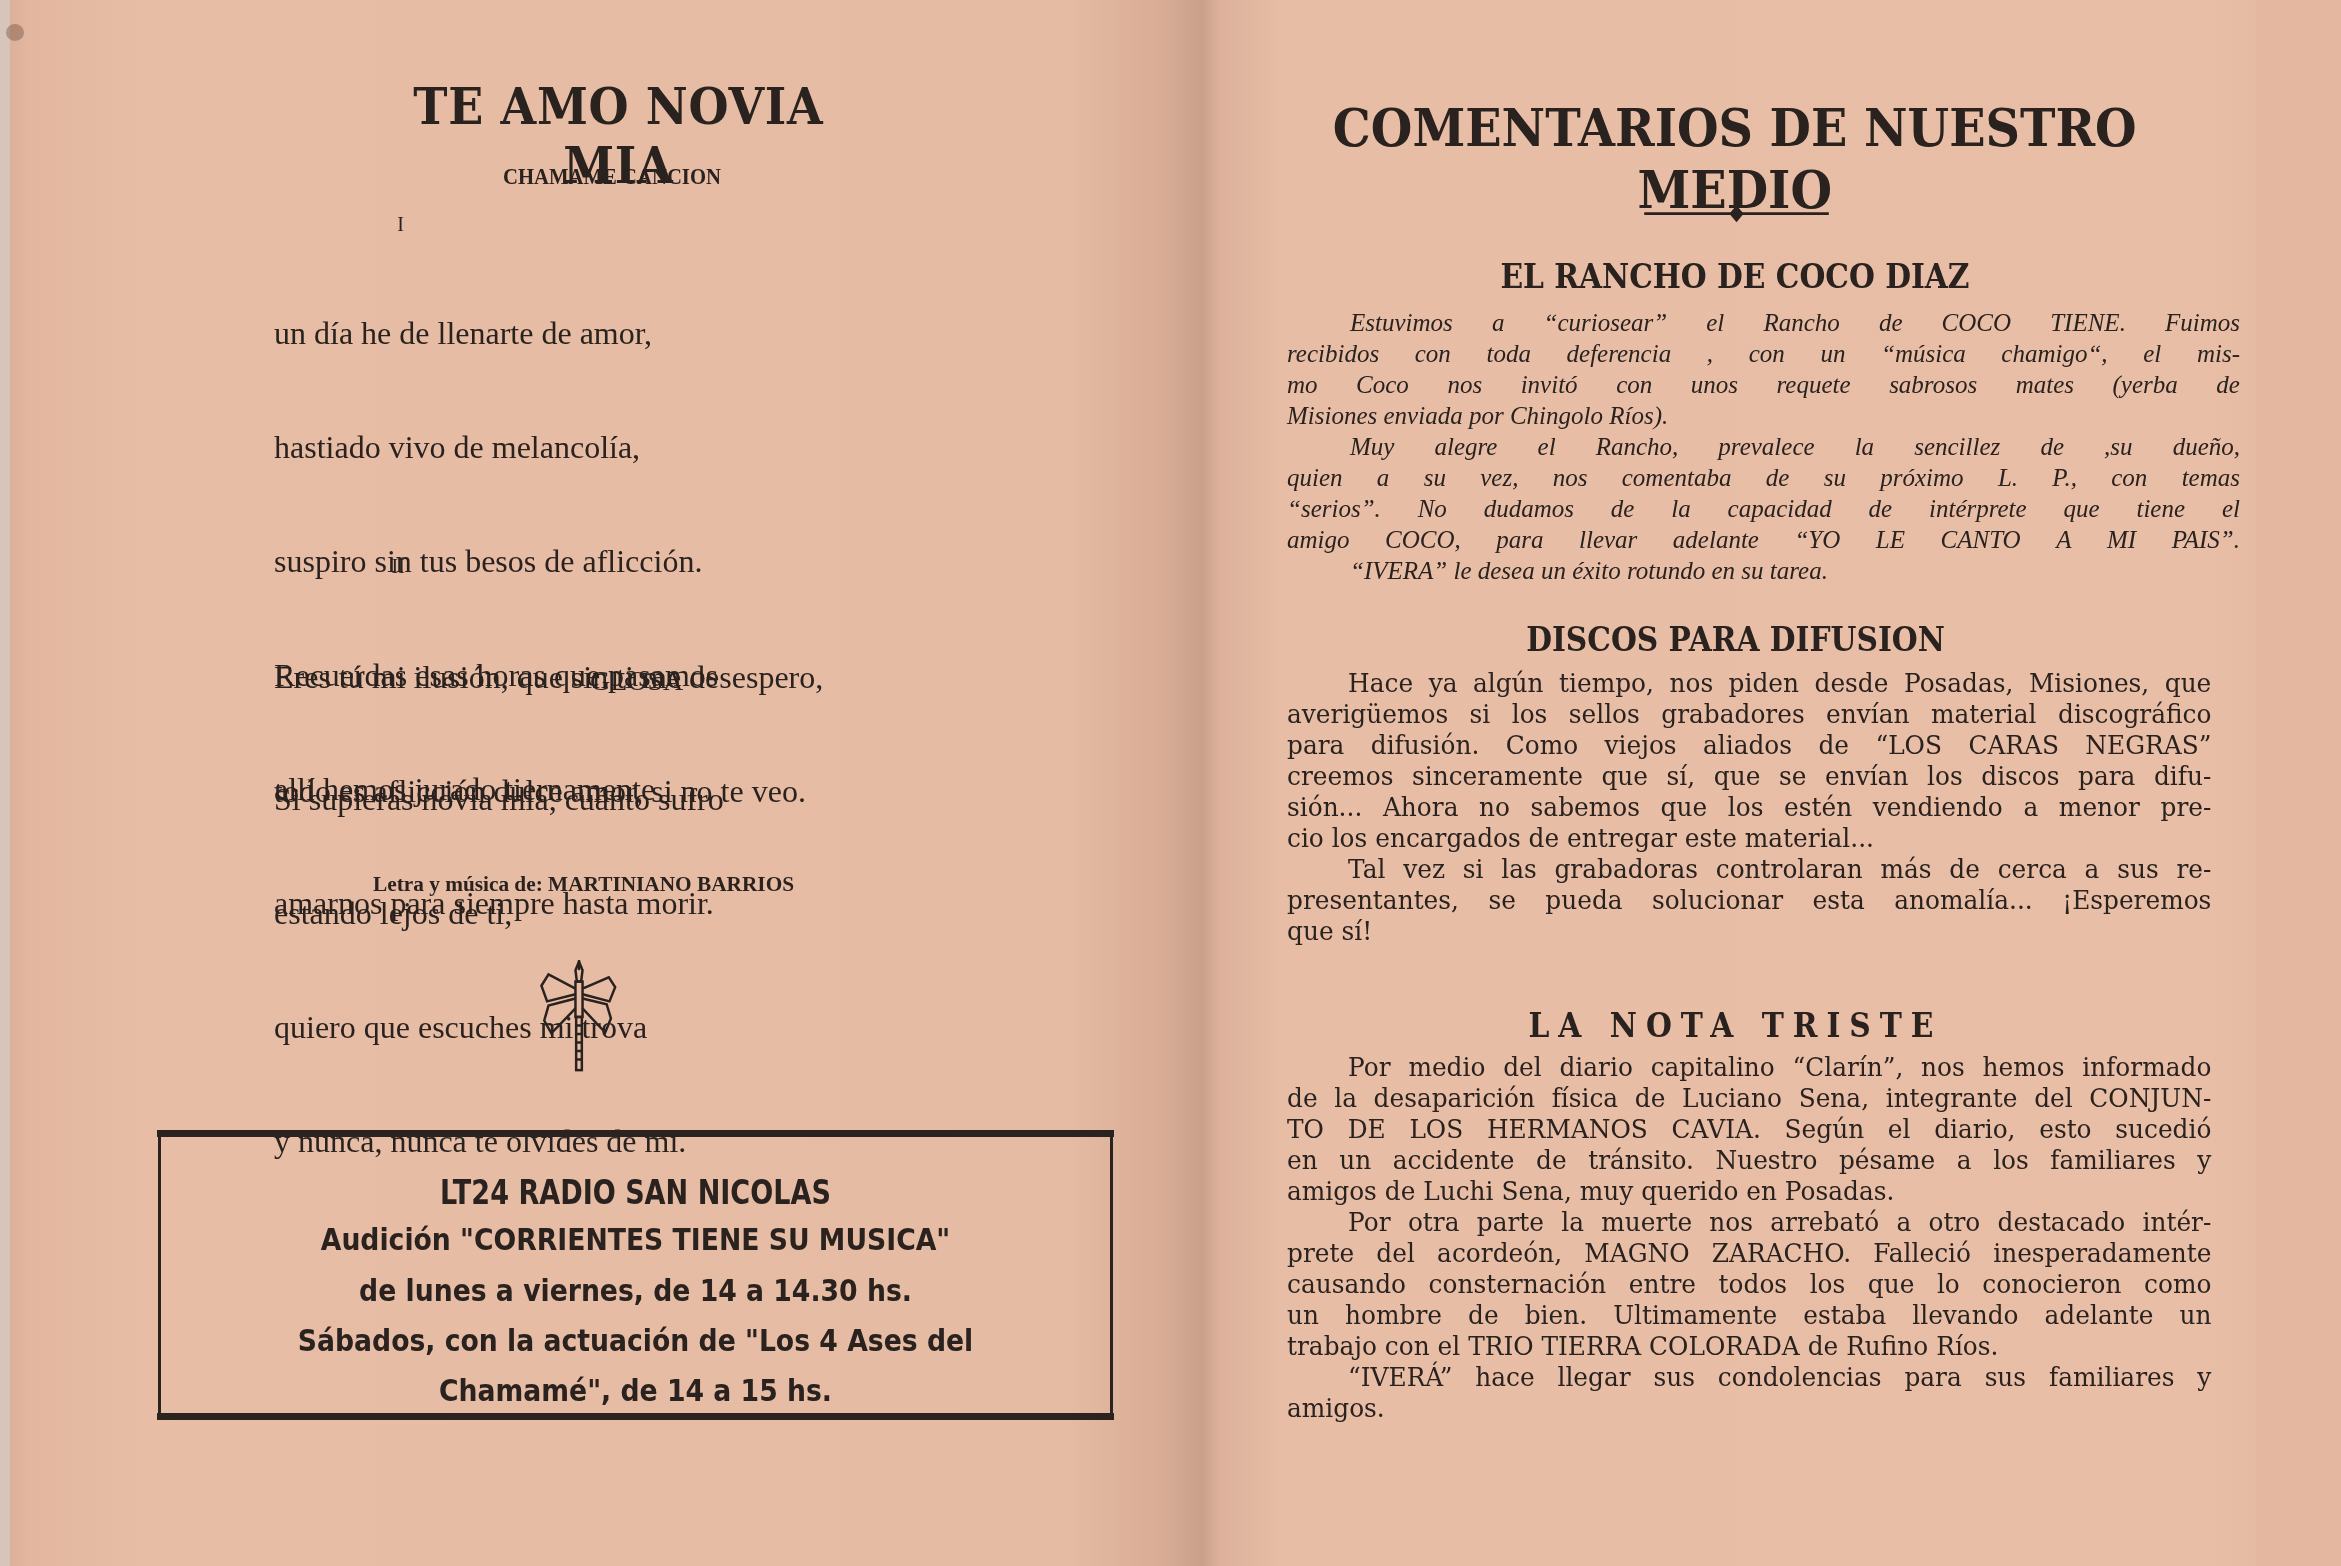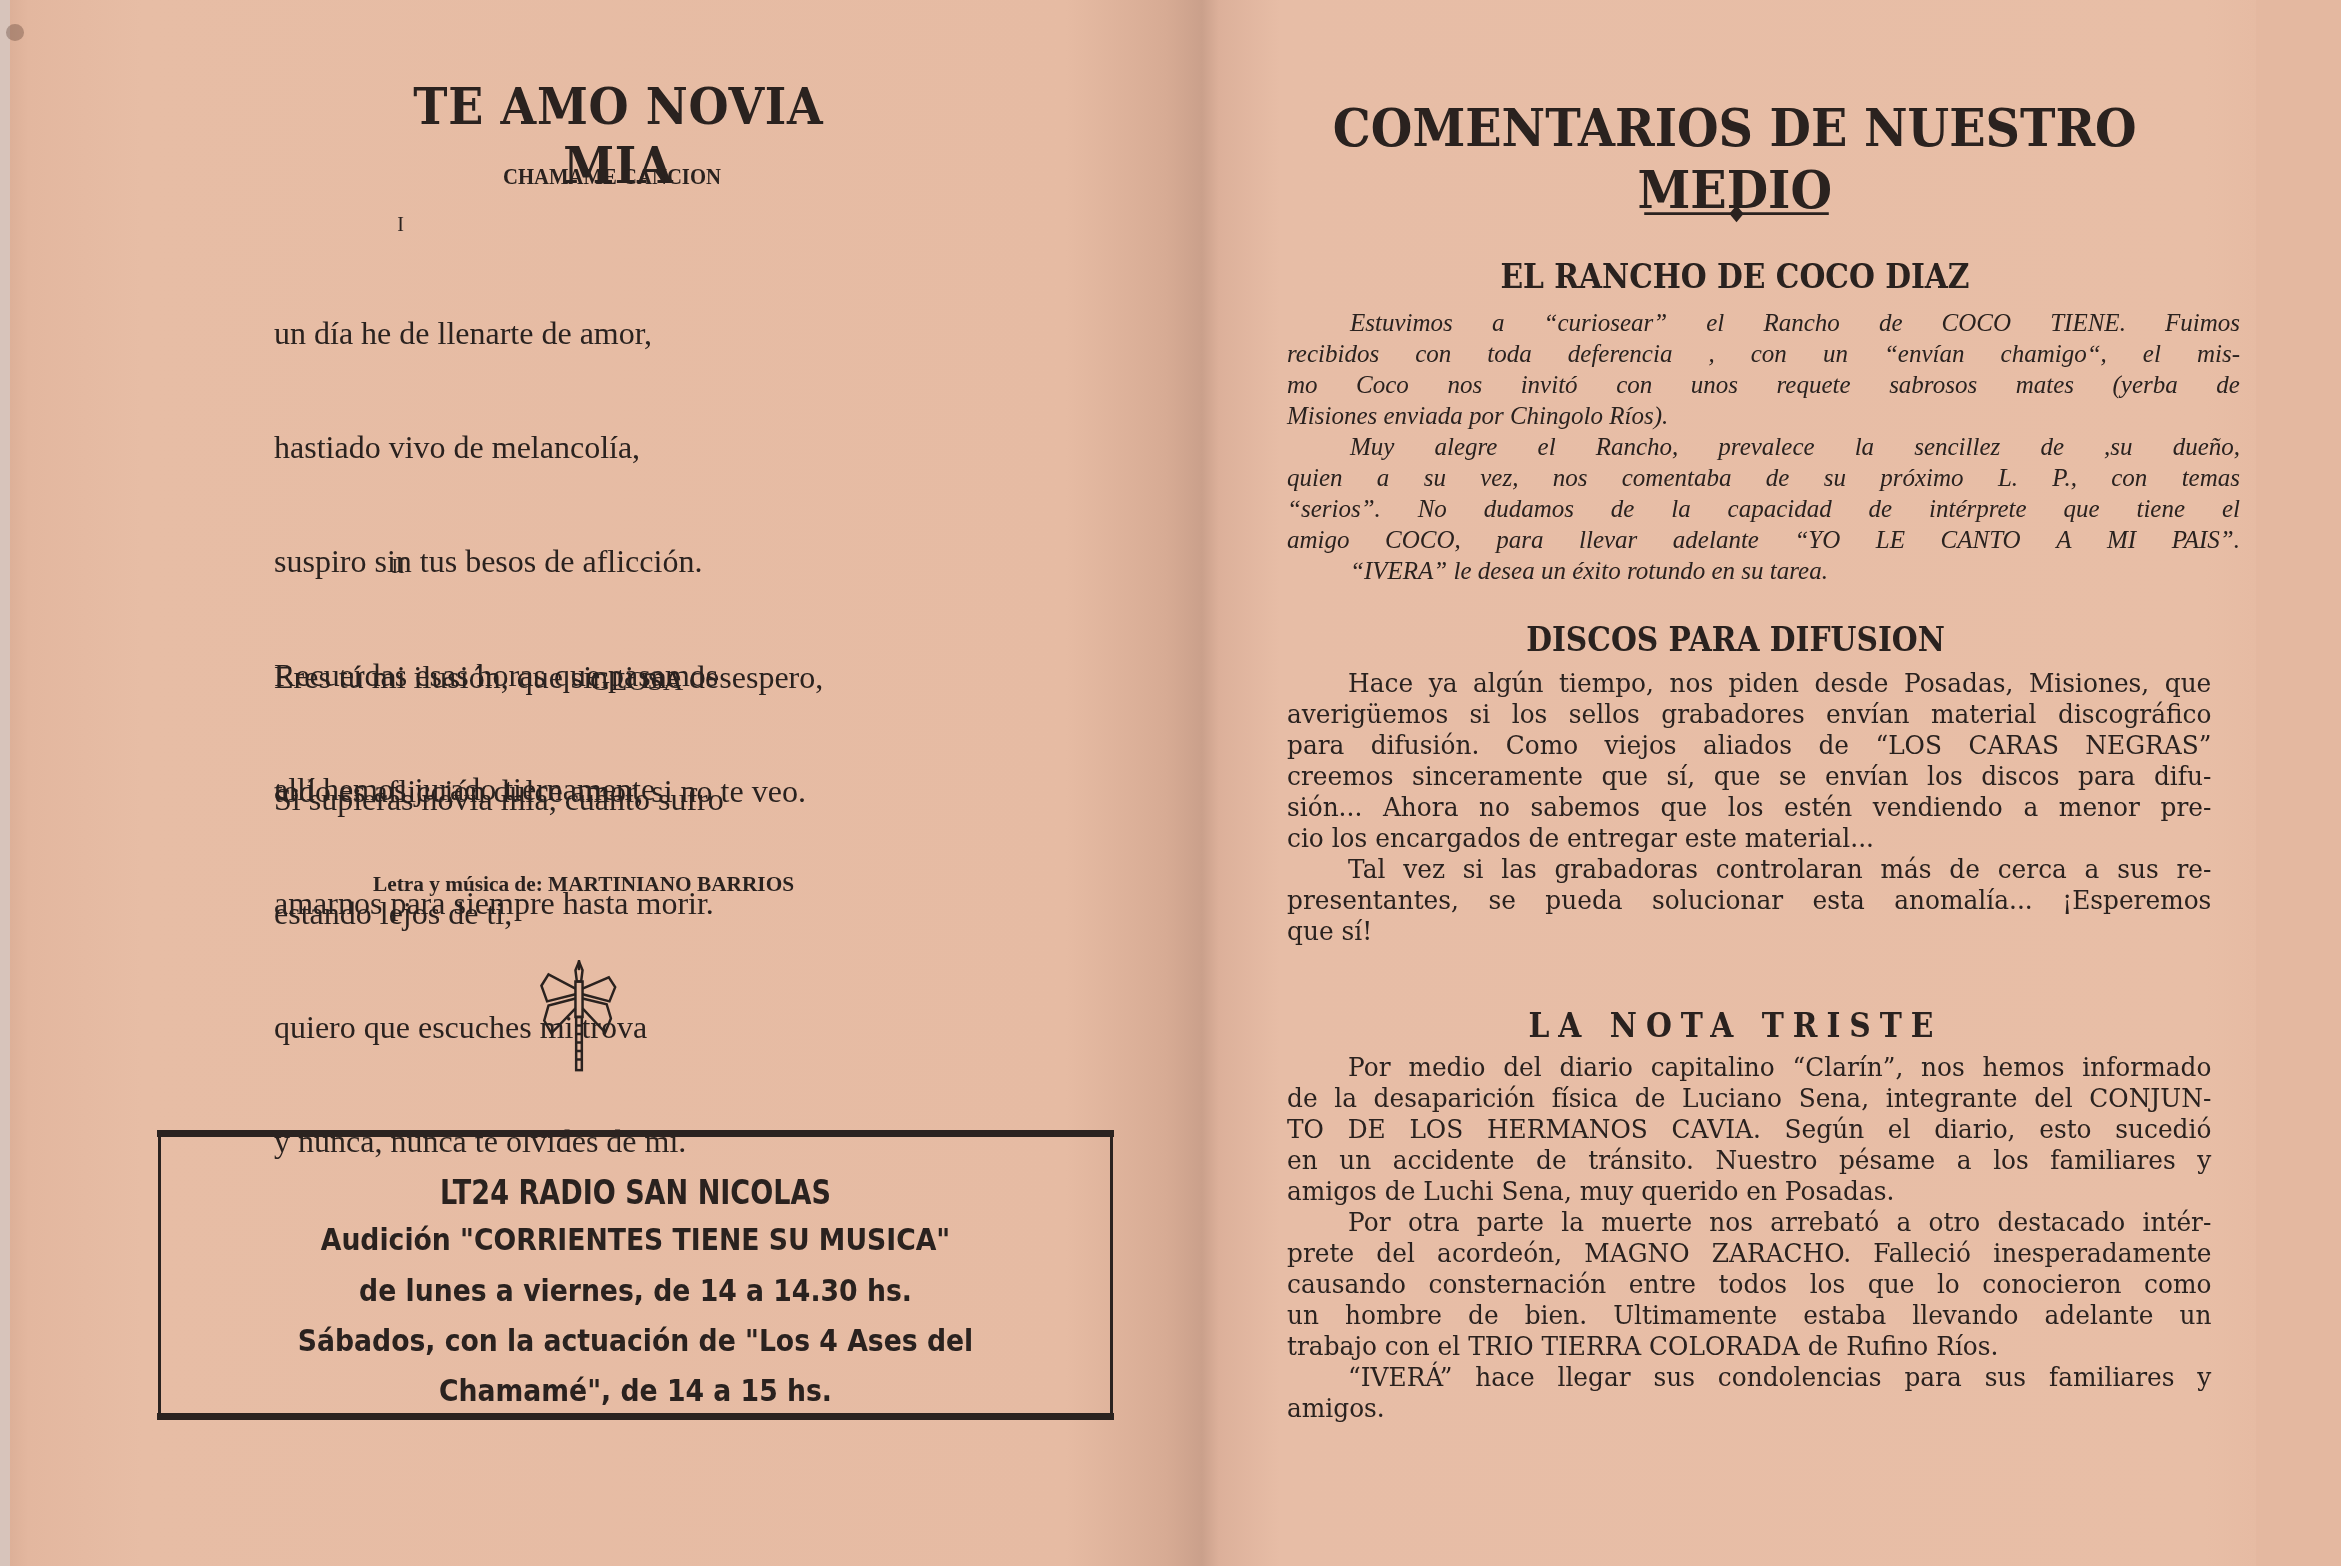--- a/index.html
+++ b/index.html
@@ -143,21 +143,21 @@
     <div class="right-title slab">COMENTARIOS DE NUESTRO MEDIO</div>
 
     <svg class="ornament" viewBox="0 0 260 30">
       <line x1="0" y1="15" x2="260" y2="15" stroke="#2a221f" stroke-width="4"></line>
       <path d="M130 3 L140 15 L130 27 L120 15 Z" fill="#2a221f"></path>
     </svg>
 
     <div class="sec-head slab" style="left:213px;top:257px;width:626px;">EL RANCHO DE COCO DIAZ</div>
     <div class="para italic" style="top:307px;">
       <div class="ln indent"><span>Estuvimos</span><span>a</span><span>“curiosear”</span><span>el</span><span>Rancho</span><span>de</span><span>COCO</span><span>TIENE.</span><span>Fuimos</span></div>
-      <div class="ln"><span>recibidos</span><span>con</span><span>toda</span><span>deferencia</span><span>,</span><span>con</span><span>un</span><span>“envían</span><span>chamigo“,</span><span>el</span><span>mis-</span></div>
+      <div class="ln"><span>recibidos</span><span>con</span><span>toda</span><span>deferencia</span><span>,</span><span>con</span><span>un</span><span>“música</span><span>chamigo“,</span><span>el</span><span>mis-</span></div>
       <div class="ln"><span>mo</span><span>Coco</span><span>nos</span><span>invitó</span><span>con</span><span>unos</span><span>requete</span><span>sabrosos</span><span>mates</span><span>(yerba</span><span>de</span></div>
       <div class="ln last">Misiones enviada por Chingolo Ríos).</div>
       <div class="ln indent"><span>Muy</span><span>alegre</span><span>el</span><span>Rancho,</span><span>prevalece</span><span>la</span><span>sencillez</span><span>de</span><span>,su</span><span>dueño,</span></div>
       <div class="ln"><span>quien</span><span>a</span><span>su</span><span>vez,</span><span>nos</span><span>comentaba</span><span>de</span><span>su</span><span>próximo</span><span>L.</span><span>P.,</span><span>con</span><span>temas</span></div>
       <div class="ln"><span>“serios”.</span><span>No</span><span>dudamos</span><span>de</span><span>la</span><span>capacidad</span><span>de</span><span>intérprete</span><span>que</span><span>tiene</span><span>el</span></div>
       <div class="ln"><span>amigo</span><span>COCO,</span><span>para</span><span>llevar</span><span>adelante</span><span>“YO</span><span>LE</span><span>CANTO</span><span>A</span><span>MI</span><span>PAIS”.</span></div>
       <div class="ln indent last">“IVERA” le desea un éxito rotundo en su tarea.</div>
     </div>
 
     <div class="sec-head slab" style="left:235px;top:620px;width:583px;">DISCOS PARA DIFUSION</div>

